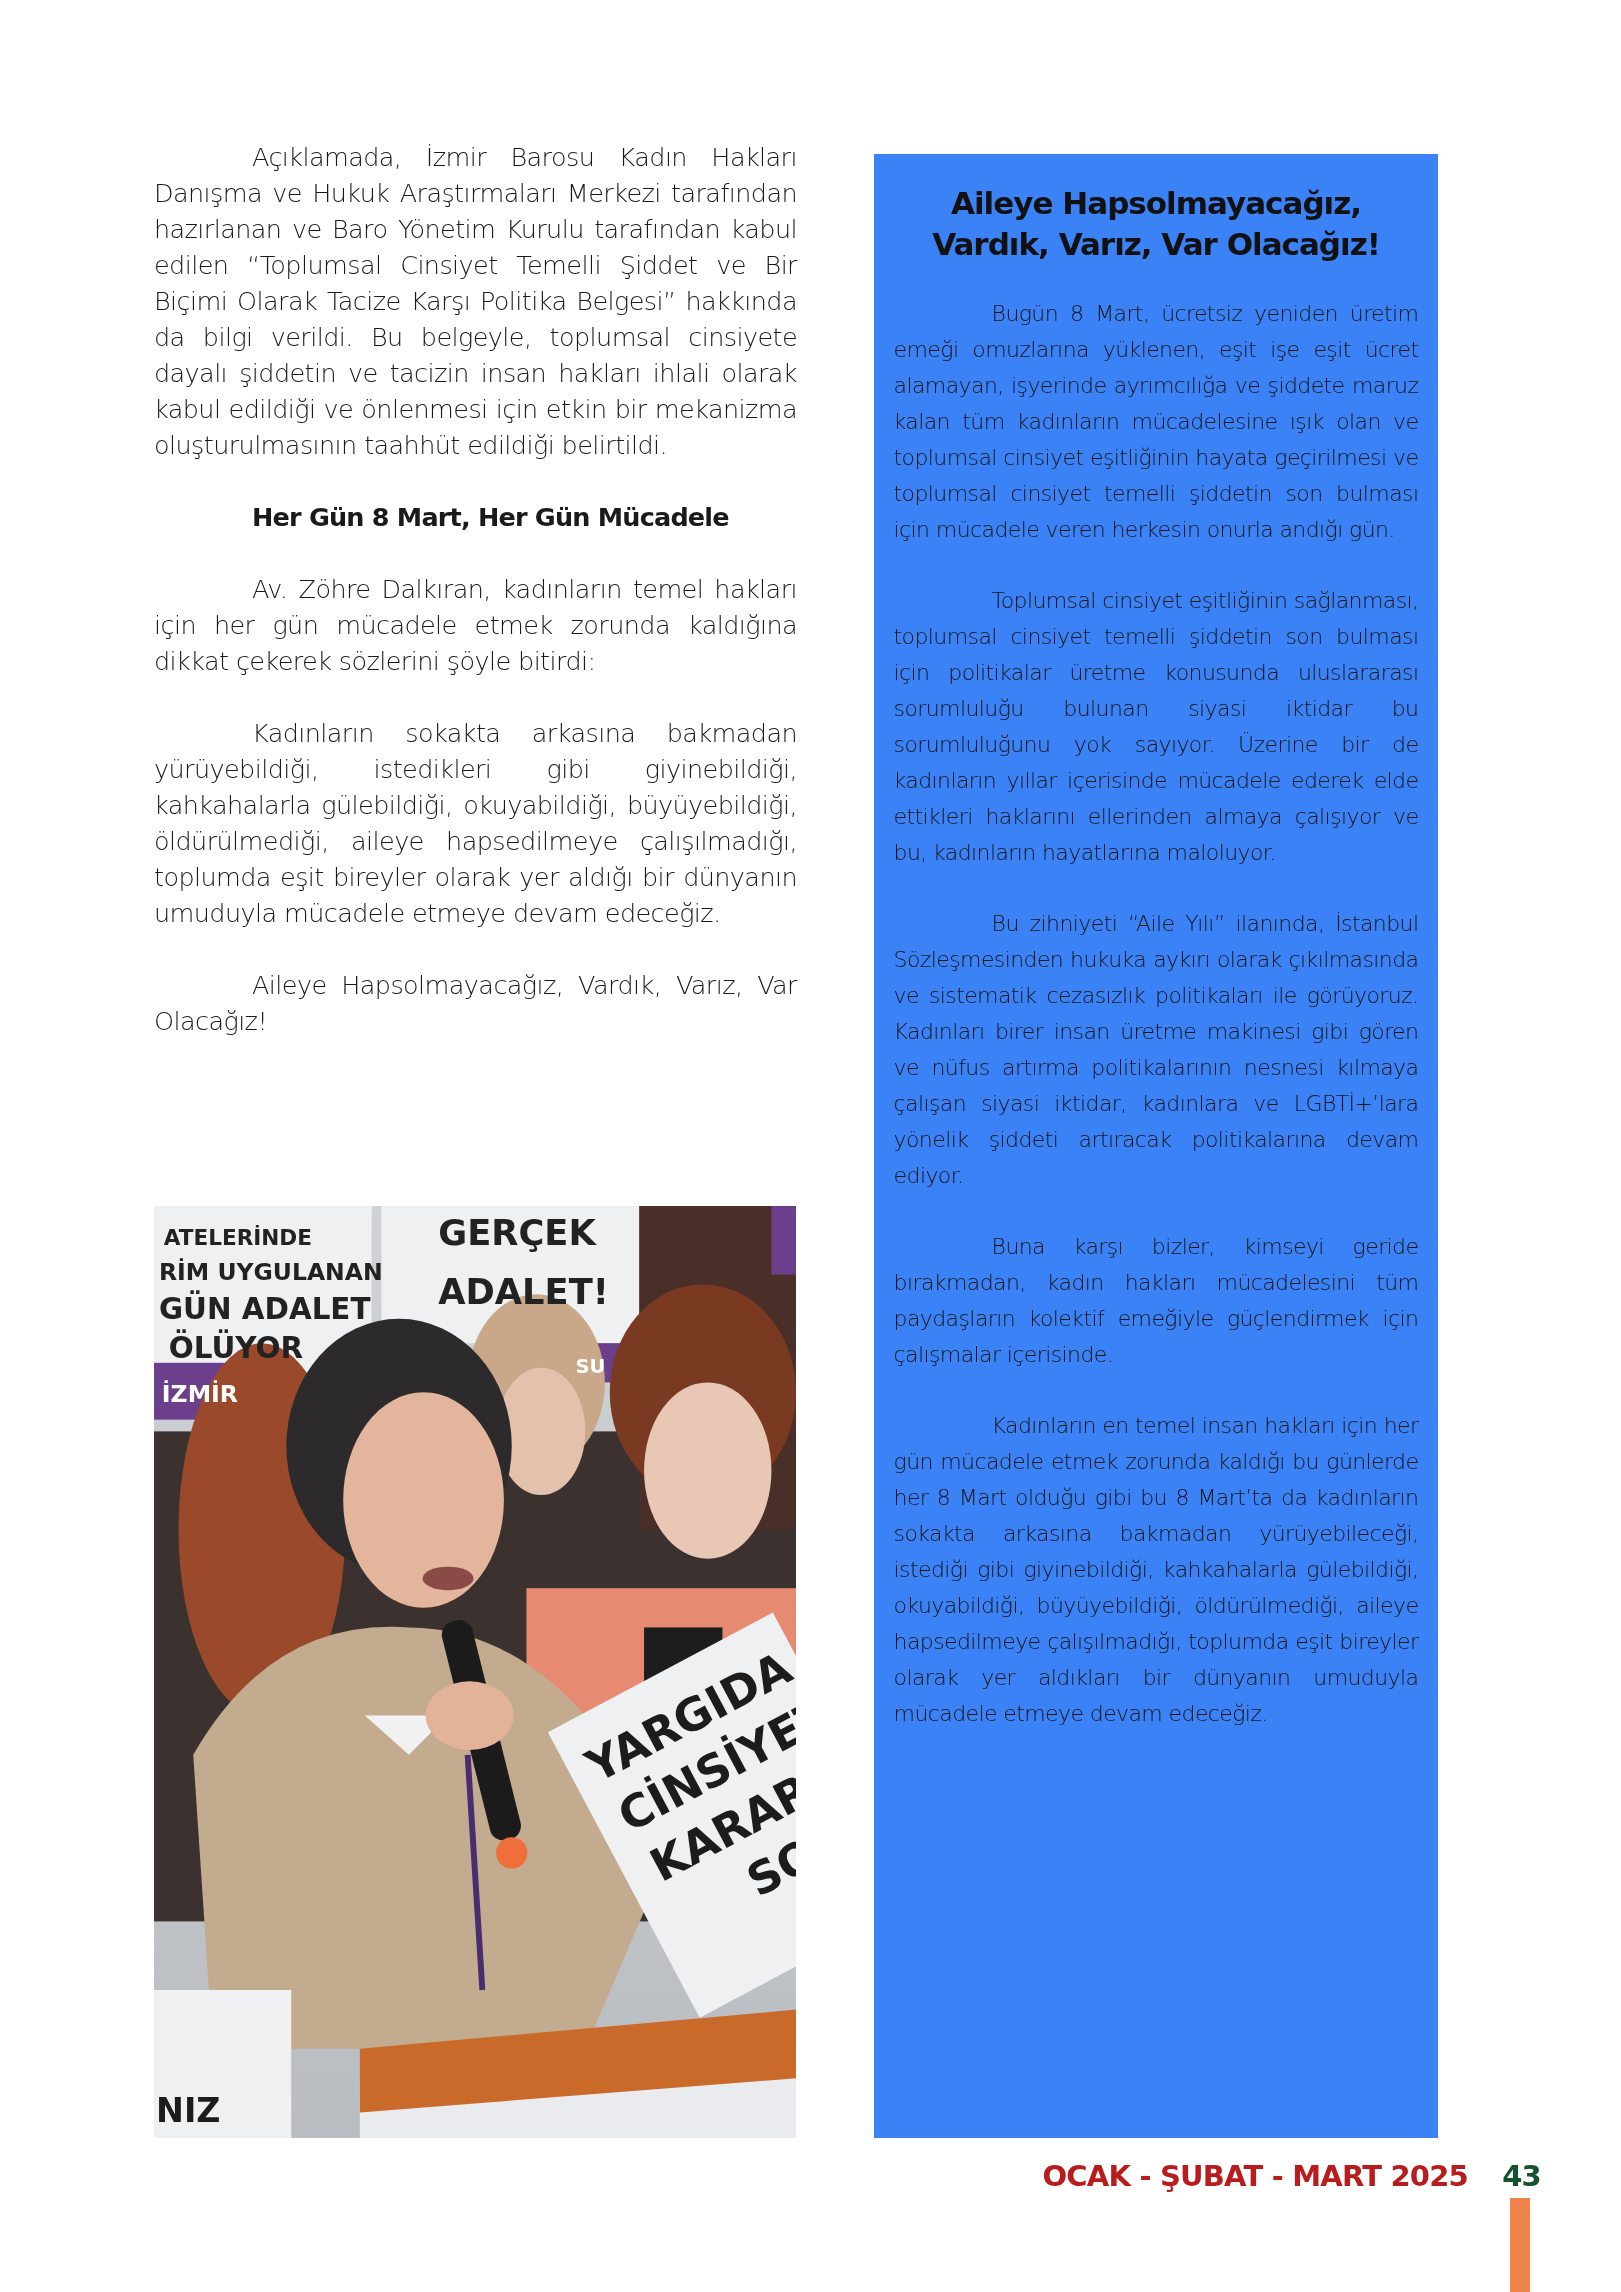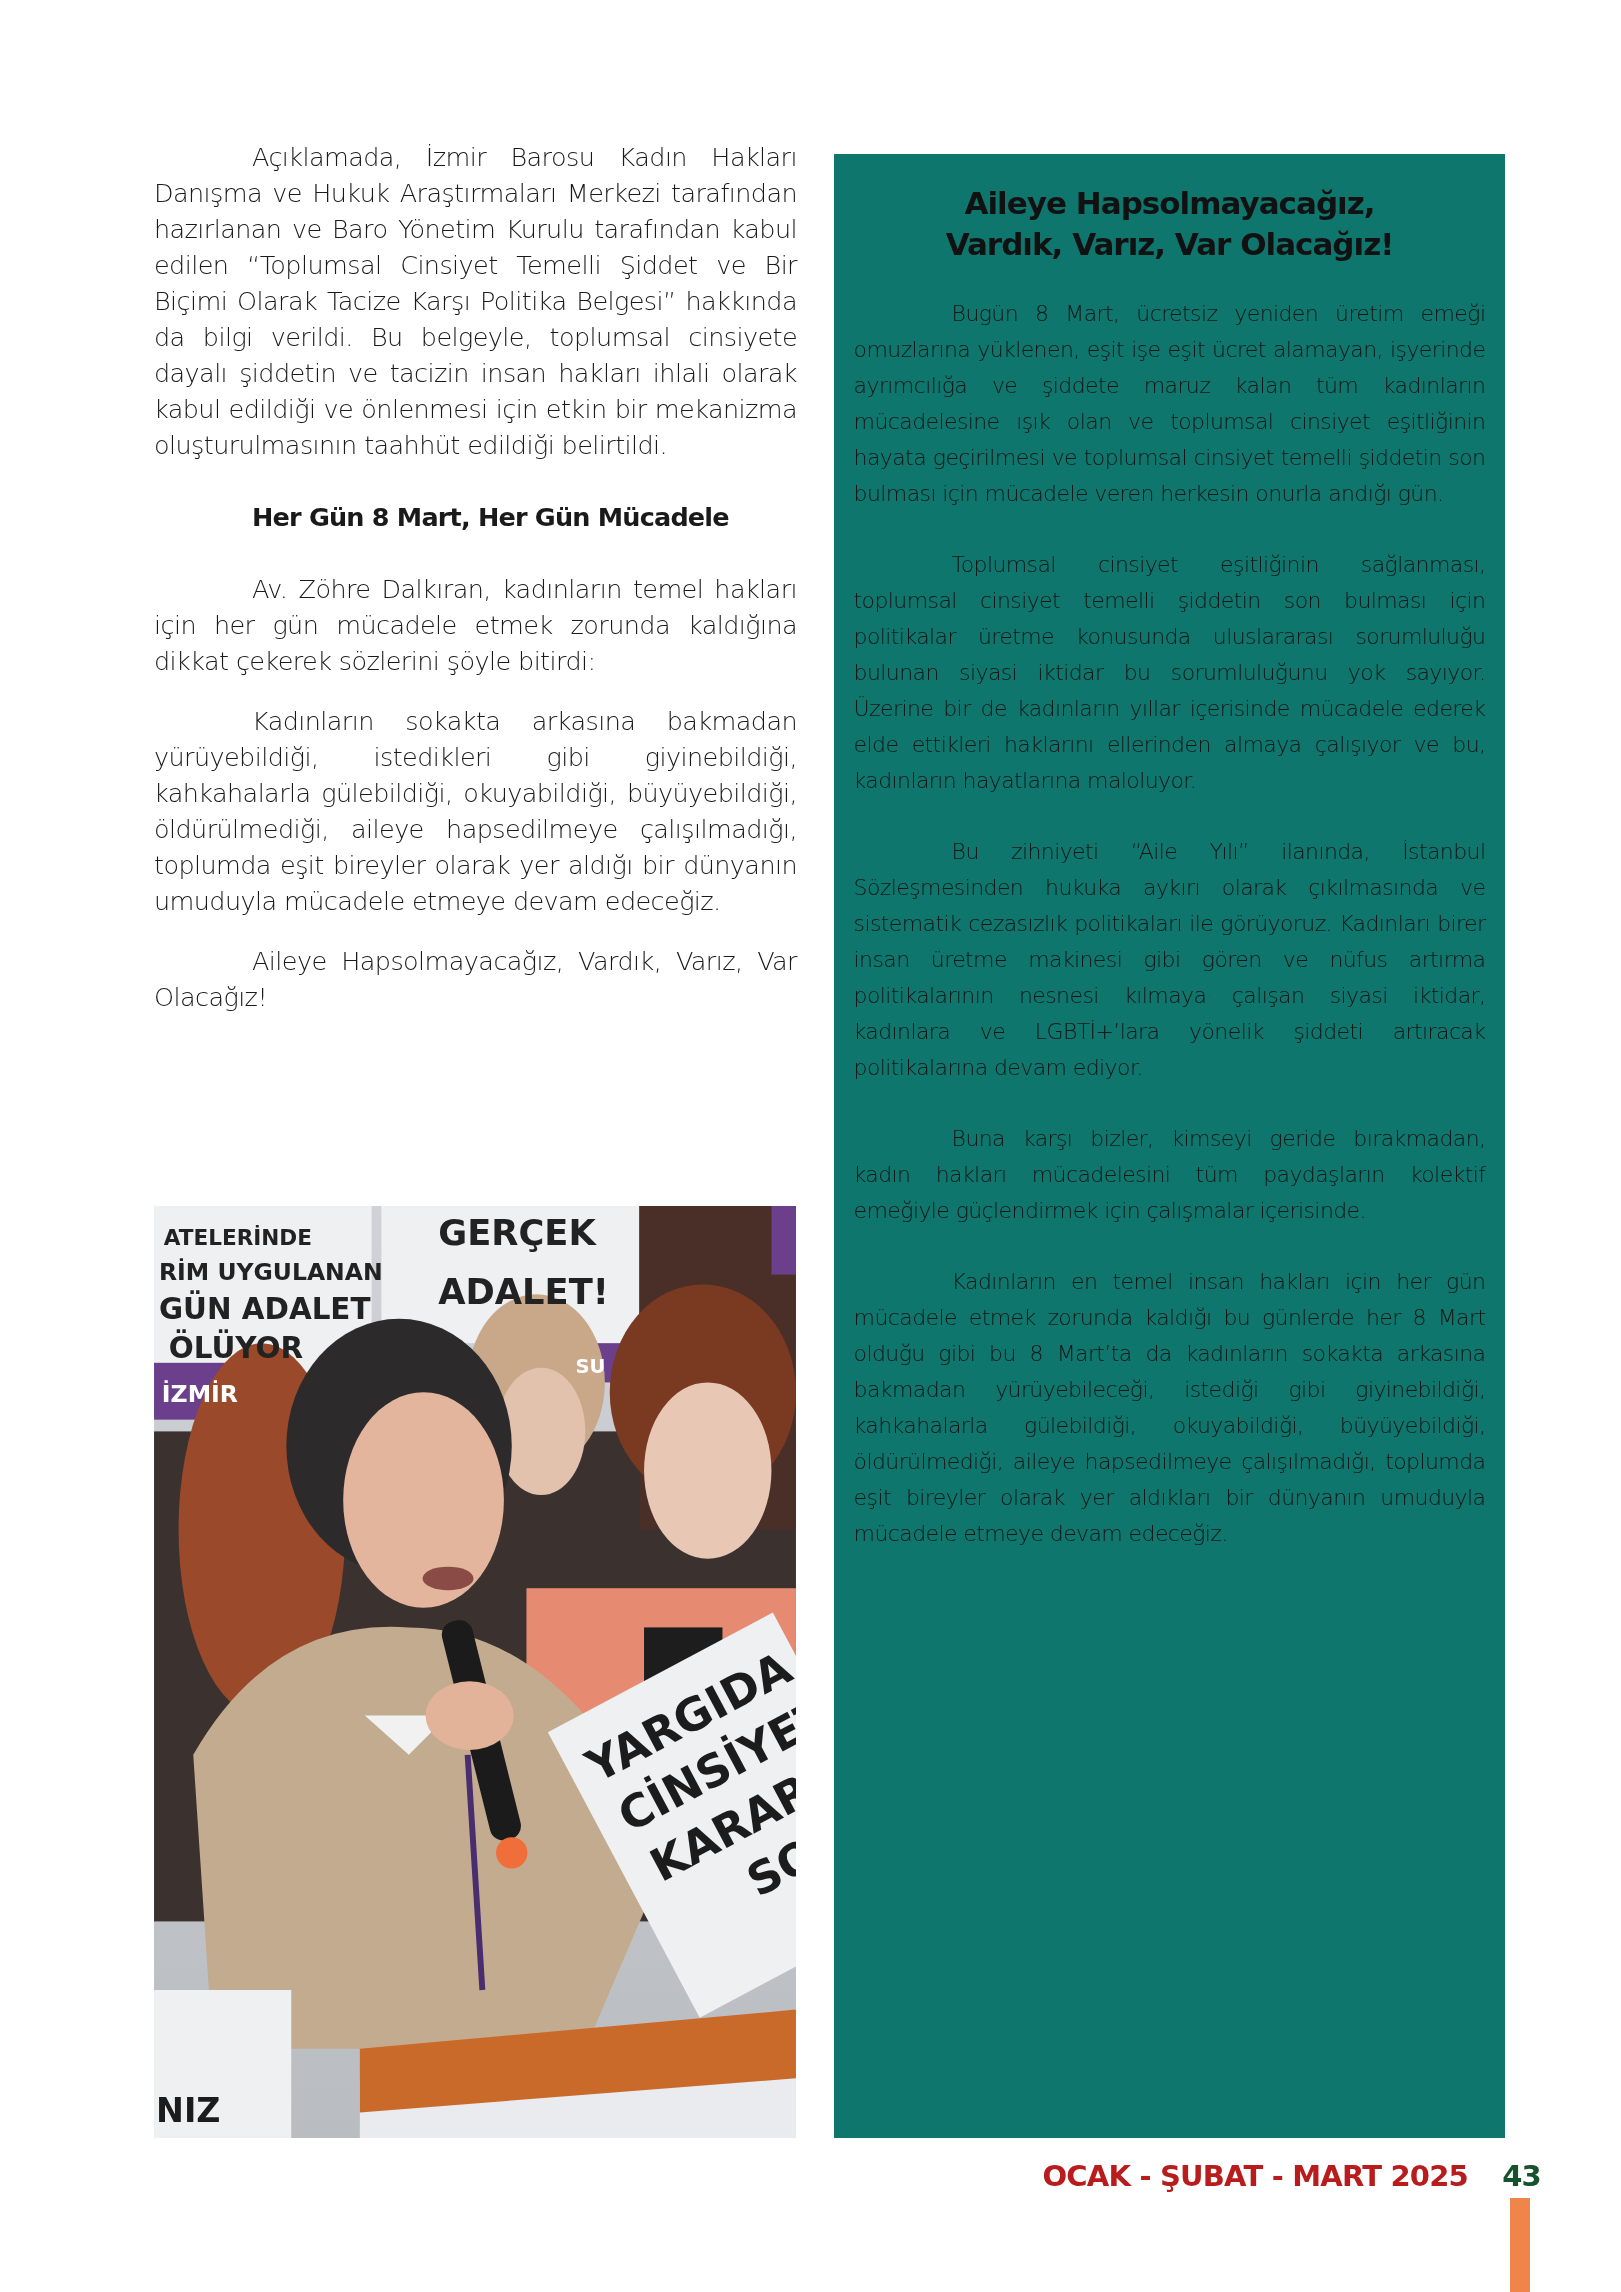--- a/index.html
+++ b/index.html
@@ -5,34 +5,34 @@
     * { box-sizing: border-box; margin: 0; padding: 0; }
     html, body { width: 1621px; height: 2293px; background: #ffffff; overflow: hidden; }
     body { position: relative; font-family: "DejaVu Sans", sans-serif; color: #1a1a1a; }
 
     .left-col {
       position: absolute; left: 154px; top: 139px; width: 643px;
       font-size: 25.5px; line-height: 36px; font-weight: 300;
       letter-spacing: -0.6px;
     }
     .left-col p { text-align: justify; text-indent: 98px; hyphens: manual; }
-    .left-col p + p { margin-top: 24px; }
+    .left-col p + p { margin-top: 36px; }
     .left-col h3 {
       font-size: 25.5px; line-height: 36px; font-weight: bold; letter-spacing: -0.8px;
       text-indent: 98px; margin-top: 36px; margin-bottom: 36px;
     }
 
     .photo {
       position: absolute; left: 154px; top: 1206px; width: 642px; height: 932px;
       overflow: hidden; background: #d9dcdf;
     }
 
     .purple-box {
-      position: absolute; left: 834px; top: 154px; width: 671px; height: 1984px;
-      background: #0f766e;
+      position: absolute; left: 874px; top: 154px; width: 564px; height: 1984px;
+      background: #3b82f6;
       padding: 29px 19.6px 0 19.6px;
     }
     .purple-box h2 {
       text-align: center; font-size: 31px; line-height: 41px; font-weight: bold;
       letter-spacing: -1px; color: #111111; margin-bottom: 31px;
     }
     .purple-box p {
       font-size: 22px; line-height: 36px; font-weight: 300; letter-spacing: -0.6px;
       text-align: justify; text-indent: 98px; color: #161616;
     }

